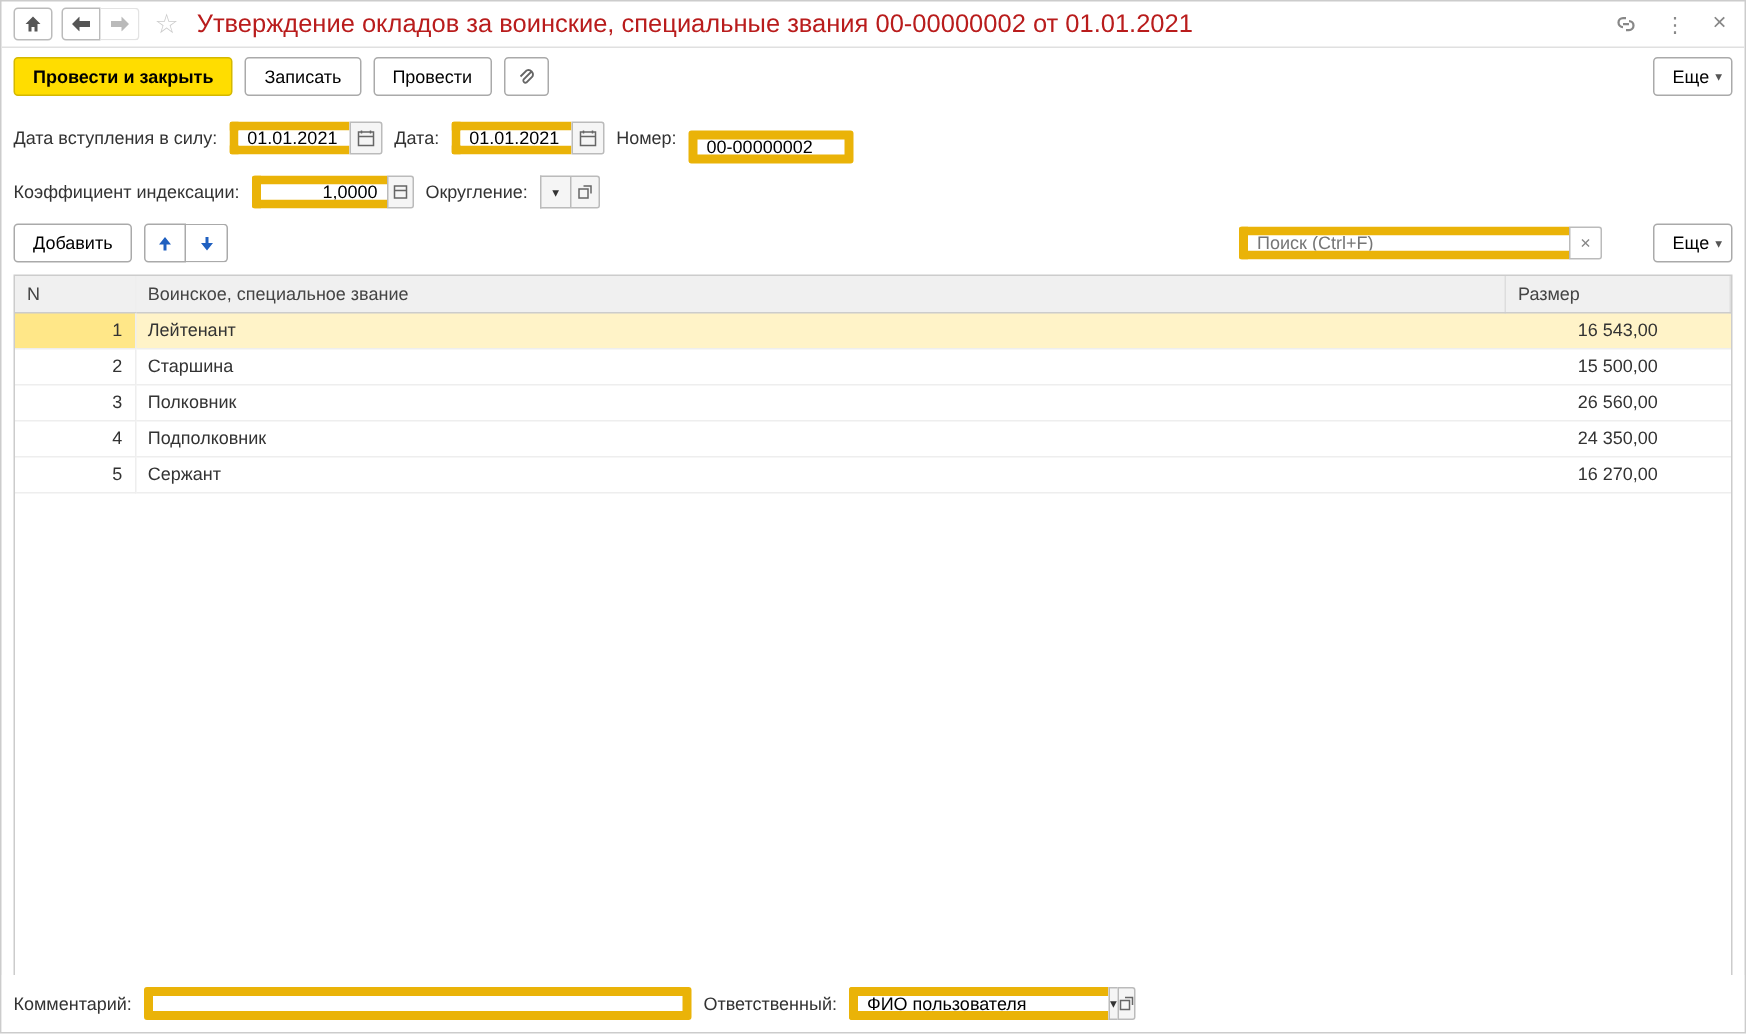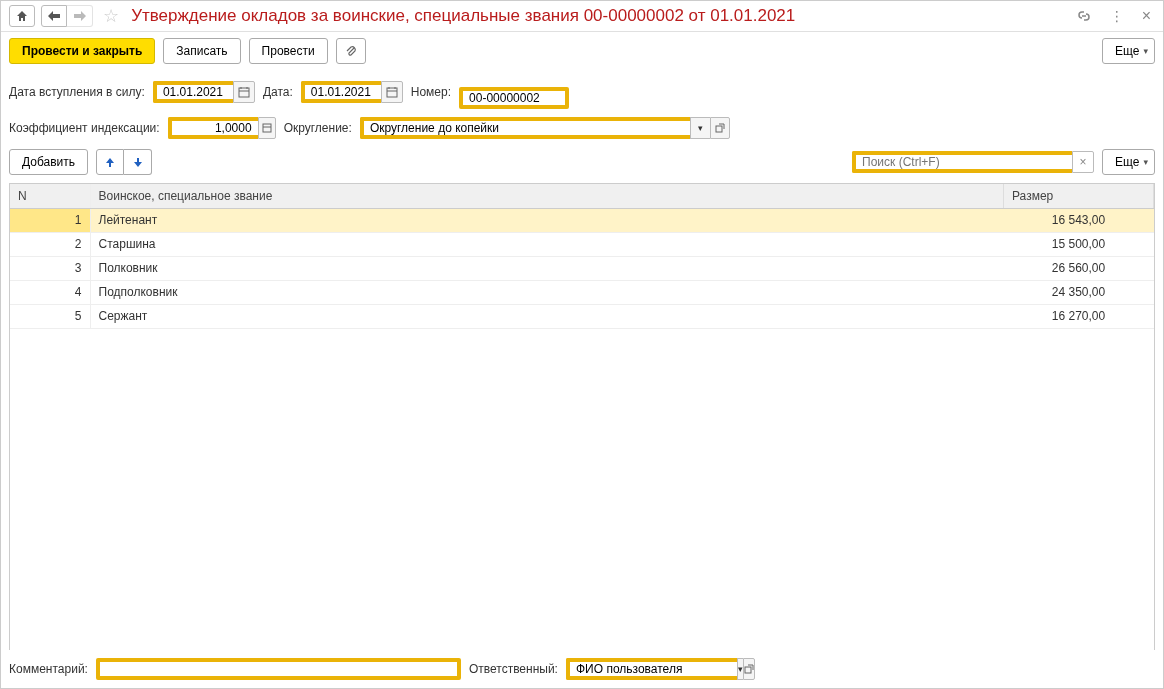--- a/index.html
+++ b/index.html
@@ -58,34 +58,34 @@
   height: 26px;
   display: flex;
   align-items: center;
 }
 .btn-yellow {
   background: #ffdd00;
   border-color: #d4b800;
   font-weight: bold;
 }
 .btn-clip { width: 30px; justify-content: center; padding: 0; }
-.btn-more { padding-right: 6px; }
+.btn-more { padding-right: 6px; margin-left: 26px; }
 .btn-more::after { content: " ▾"; font-size: 9px; margin-left: 4px; color: #555; }
 .toolbar-spacer { flex: 1; }
 
 .form-row {
   display: flex;
   align-items: center;
   padding: 4px 8px;
   gap: 8px;
 }
 .label { color: #333; }
 .input-group { display: flex; align-items: center; }
 .input {
-  border: 4px solid #eab308;
+  border: 6px solid #eab308;
   padding: 3px 6px;
   height: 22px;
   font-size: 12px;
   background: #fff;
 }
 .date-input { width: 80px; border-right: none; border-radius: 2px 0 0 2px; }
 .date-btn { width: 22px; height: 22px; border: 1px solid #bbb; background: #f5f5f5; display:flex; align-items:center; justify-content:center; border-radius: 0 2px 2px 0; cursor:pointer; }
 .num-input { width: 110px; border-radius: 2px; margin-top: 13px; }
 .coef-input { width: 90px; text-align: right; border-right: none; border-radius: 2px 0 0 2px; }
 .coef-btn { width: 18px; height: 22px; border: 1px solid #bbb; background: #f5f5f5; display:flex; align-items:center; justify-content:center; border-radius: 0 2px 2px 0; cursor:pointer; font-size:9px; }
@@ -238,21 +238,20 @@
     <input class="input coef-input" value="1,0000" style="">
     <div class="coef-btn">
       <svg width="10" height="10" viewBox="0 0 10 10">
           <rect x="1" y="1" width="8" height="8" stroke="#666" fill="none"></rect>
           <line x1="1" y1="4" x2="9" y2="4" stroke="#666"></line>
         </svg>
     </div>
   </div>
   <span class="label">Округление:</span>
   <div class="select-group">
-    <input class="input select-input" value="Округление до копейки" style="">
     <div class="sel-btn mid">▾</div>
     <div class="sel-btn last">
       <svg width="10" height="10" viewBox="0 0 10 10">
           <rect x="1" y="3" width="6" height="6" stroke="#666" fill="none"></rect>
           <path d="M4 1 L9 1 L9 6" stroke="#666" fill="none"></path>
         </svg>
     </div>
   </div>
 </div>
 

